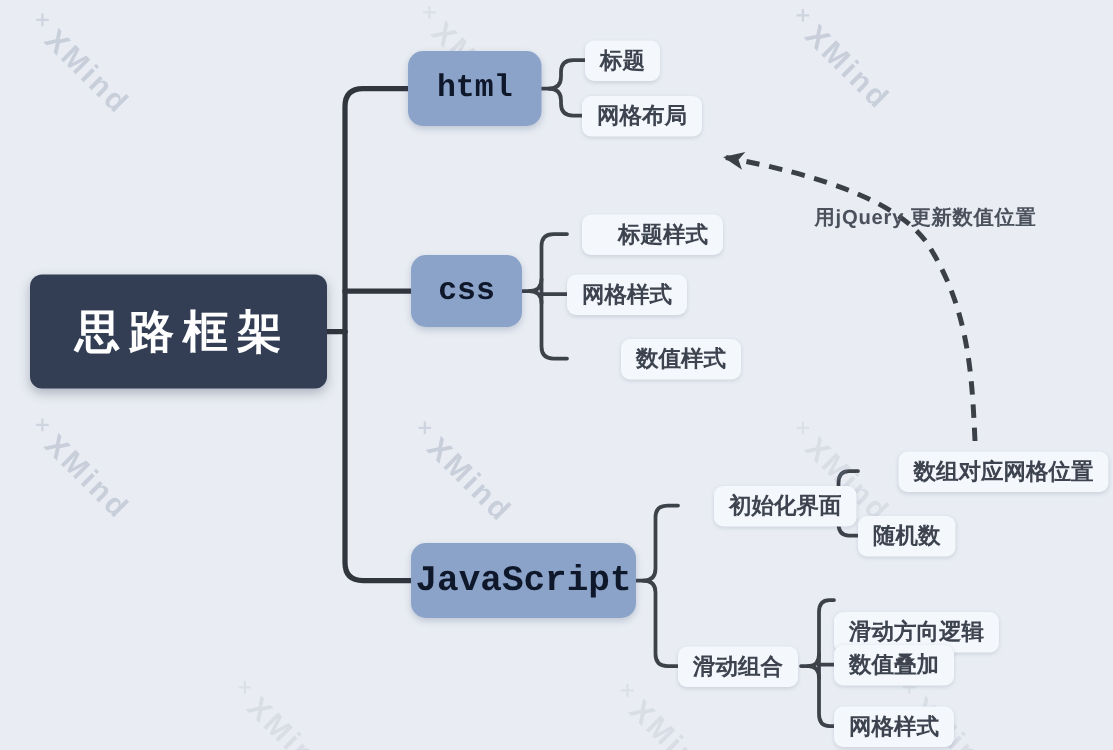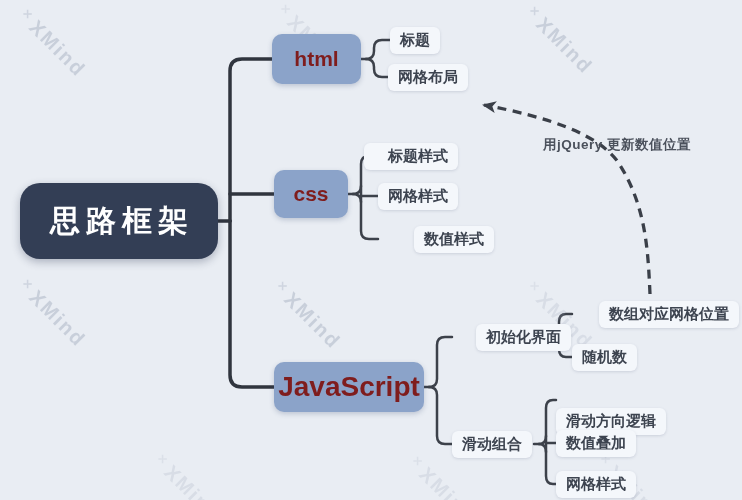--- a/index.html
+++ b/index.html
@@ -9,39 +9,40 @@
     background:#e9edf3;
     font-family:"Liberation Sans",sans-serif;
   }
   svg.wires{position:absolute;left:0;top:0;pointer-events:none;}
   .node{
     position:absolute;display:flex;align-items:center;justify-content:center;
     font-weight:bold;white-space:nowrap;box-sizing:border-box;
   }
   .root{
     left:20px;top:183px;width:198px;height:76px;
-    background:#333e55;color:#ffffff;border-radius:20px;
+    background:#333e55;color:#ffffff;border-radius:8px;
     font-size:30px;letter-spacing:6px;padding-left:6px;
     box-shadow:0 3px 8px rgba(30,40,70,.30);
   }
   .branch{
-    background:#8ba3c9;color:#7f1d1d;border-radius:10px;
+    background:#8ba3c9;color:#0f172a;border-radius:10px;
     box-shadow:0 2px 5px rgba(60,80,120,.25);
+    font-family:Liberation Mono, monospace;
   }
   .b-html{left:272px;top:34px;width:89px;height:50px;font-size:21px;}
   .b-css{left:274px;top:170px;width:74px;height:48px;font-size:21px;text-align:center;}
-  .b-js{left:274px;top:362px;width:150px;height:50px;font-size:28px;}
+  .b-js{left:274px;top:362px;width:150px;height:50px;font-size:24px;}
   .leaf{
     background:#f4f7fb;color:#3d4450;border-radius:6px;
     font-size:15px;height:27px;padding:0 10px;
     box-shadow:0 1px 3px rgba(90,100,130,.20);
   }
   .l-title{left:390px;top:27px;}
   .l-gridlayout{left:388px;top:64px;}
-  .l-titlestyle{left:364px;top:143px;padding-left:24px;}
+  .l-titlestyle{left:388px;top:143px;padding-left:24px;}
   .l-gridstyle{left:378px;top:183px;}
   .l-valuestyle{left:378px;top:226px;margin-left:36px;}
   .l-init{left:476px;top:324px;}
   .l-arraygrid{left:572px;top:301px;margin-left:27px;}
   .l-random{left:572px;top:344px;}
   .l-slide{left:452px;top:431px;}
   .l-slidedir{left:556px;top:408px;}
   .l-valuestack{left:556px;top:430px;}
   .l-anim{left:556px;top:471px;}
   .annotation{

